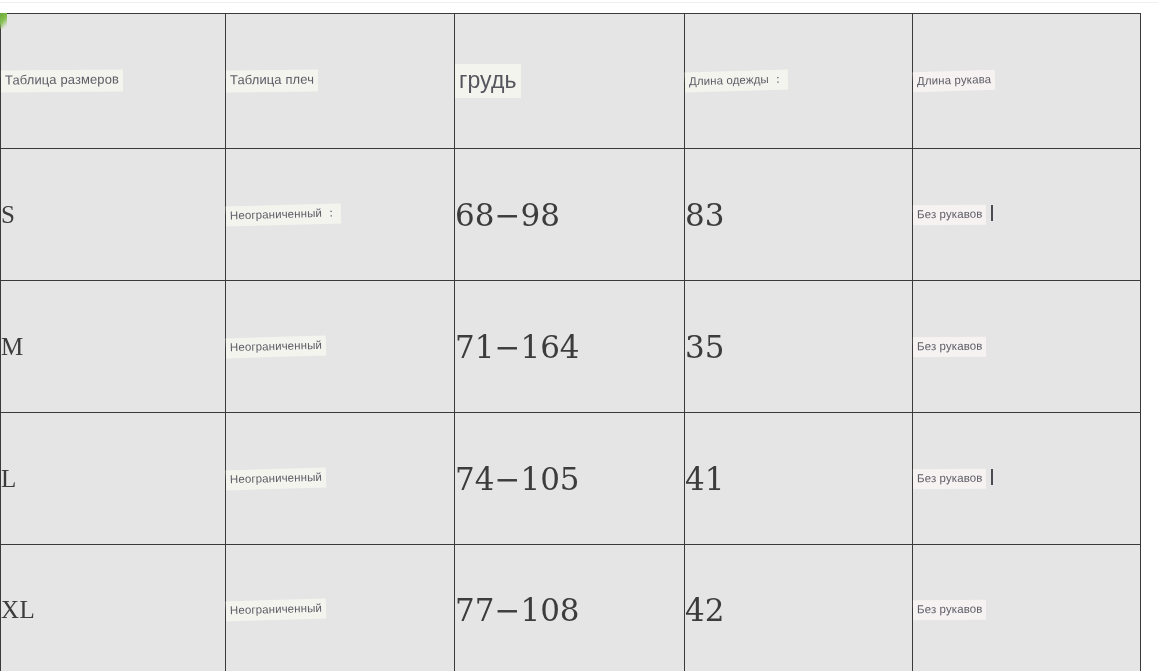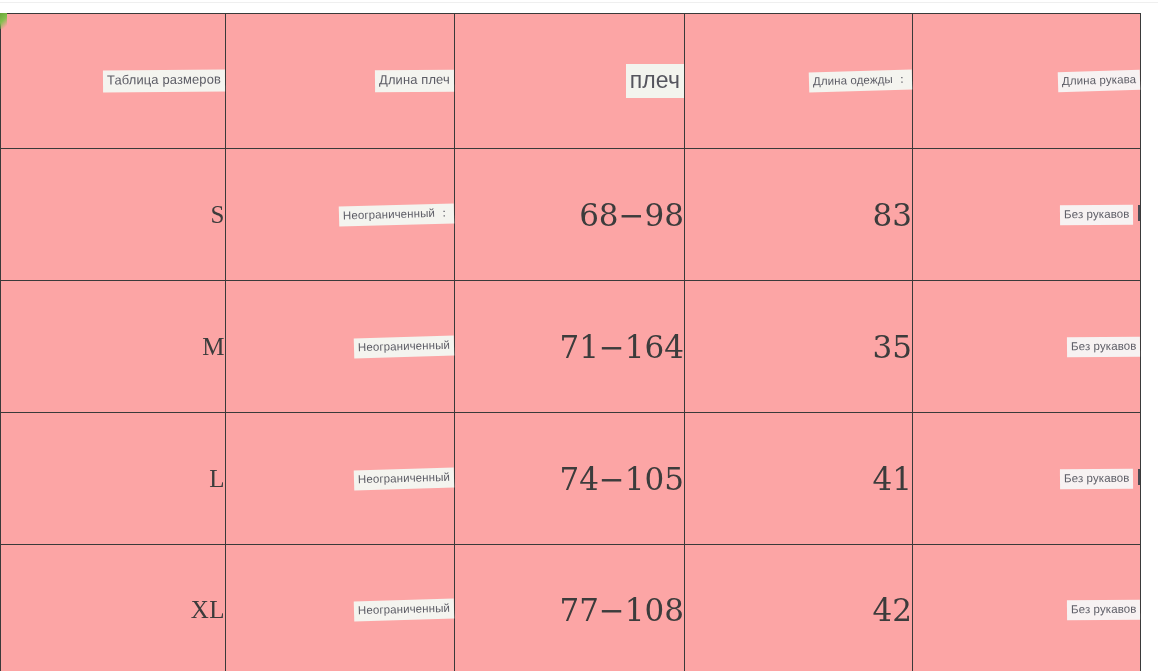--- a/index.html
+++ b/index.html
@@ -50,24 +50,24 @@
     top: 13px;
     width: 1140px;
     border-collapse: collapse;
     table-layout: fixed;
     background: #ffffff;
   }
 
   .size-table td {
     border: 1px solid #3a3a3a;
     border-collapse: collapse;
-    text-align: right;
+    text-align: left;
     vertical-align: middle;
     padding: 0;
-    background: #fca5a5;
+    background: #e5e5e5;
   }
 
   
   col.c1 { width: 225px; }
   col.c2 { width: 229px; }
   col.c3 { width: 230px; }
   col.c4 { width: 228px; }
   col.c5 { width: 228px; }
 
   tr.head-row td { height: 134px; }
@@ -133,24 +133,24 @@
         <col class="c4">
         <col class="c5">
     </colgroup>
     <tbody>
 
       <tr class="head-row">
         <td>
           <span class="t sm">Таблица размеров</span>
         </td>
         <td>
-          <span class="t sm">Длина плеч</span>
-        </td>
-        <td>
-          <span class="t lg">плеч</span>
+          <span class="t sm">Таблица плеч</span>
+        </td>
+        <td>
+          <span class="t lg">грудь</span>
         </td>
         <td>
           <span class="t xs tilt">Длина одежды ：</span>
         </td>
         <td>
           <span class="t xs warm tilt">Длина рукава</span>
         </td>
       </tr>
 
       <tr class="data-row">

